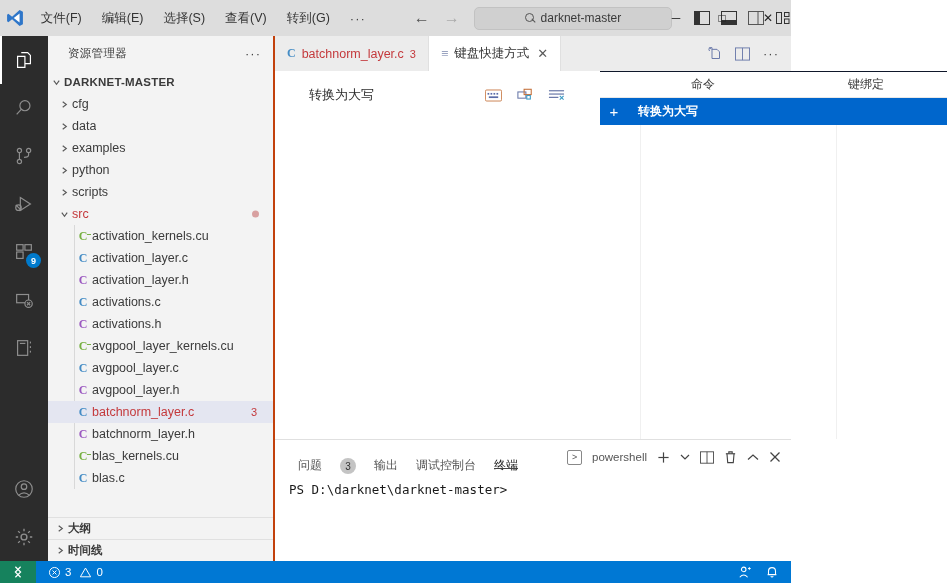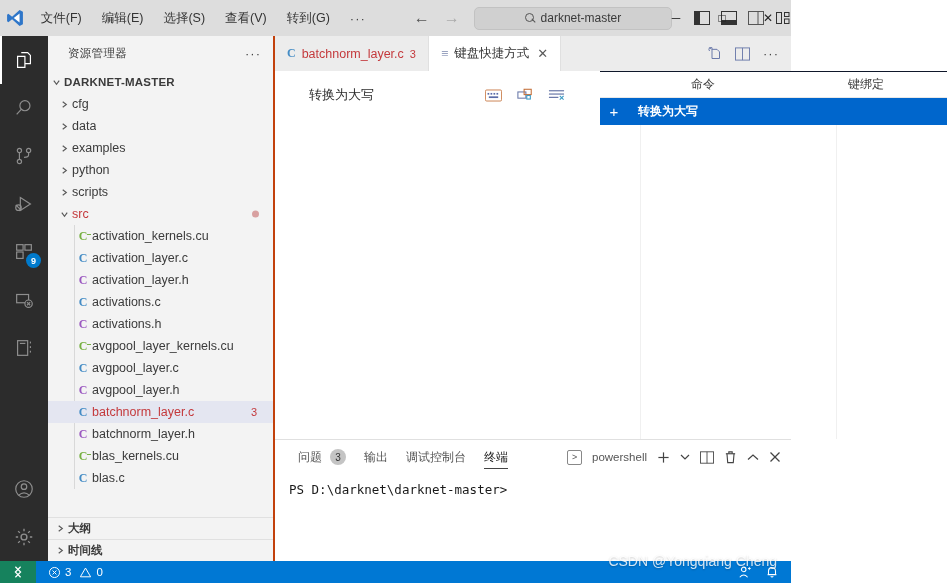--- a/index.html
+++ b/index.html
@@ -217,21 +217,21 @@
   .panel {
     height: 122px; flex: 0 0 122px; background: #ffffff;
     border-top: 1px solid #e0e0e0; display: flex; flex-direction: column;
   }
   .panel-tabs {
     height: 34px; flex: 0 0 34px; display: flex; align-items: center;
     padding-left: 14px; gap: 0;
   }
   .ptab {
     font-size: 12px; color: #555; padding: 0 9px; height: 34px;
-    display: flex; align-items: center; gap: 8px; position: relative;
+    display: flex; align-items: flex-end; gap: 18px; position: relative;
   }
   .ptab.active { color: #222; }
   .ptab.active::after {
     content: ""; position: absolute; left: 9px; right: 9px; bottom: 5px; height: 1px; background: #444;
   }
   .ptab-badge {
     min-width: 16px; height: 16px; border-radius: 8px; background: #c4c4c4;
     color: #333; font-size: 10px; display: flex; align-items: center; justify-content: center;
     padding: 0 4px;
   }
@@ -739,14 +739,13 @@
       </span>
       <span>
         <svg width="14" height="14" viewBox="0 0 16 16" fill="none" stroke="#ffffff" stroke-width="1.2">
           <path d="M4 11 V7 a4 4 0 0 1 8 0 v4 h1 H3 Z"></path>
             <path d="M6.6 12.8 a1.6 1.6 0 0 0 2.8 0"></path>
         </svg>
       </span>
     </div>
   </div>
 
-  <div class="watermark">CSDN @Yongqiang Cheng</div>
 </div>
 
 </body></html>

